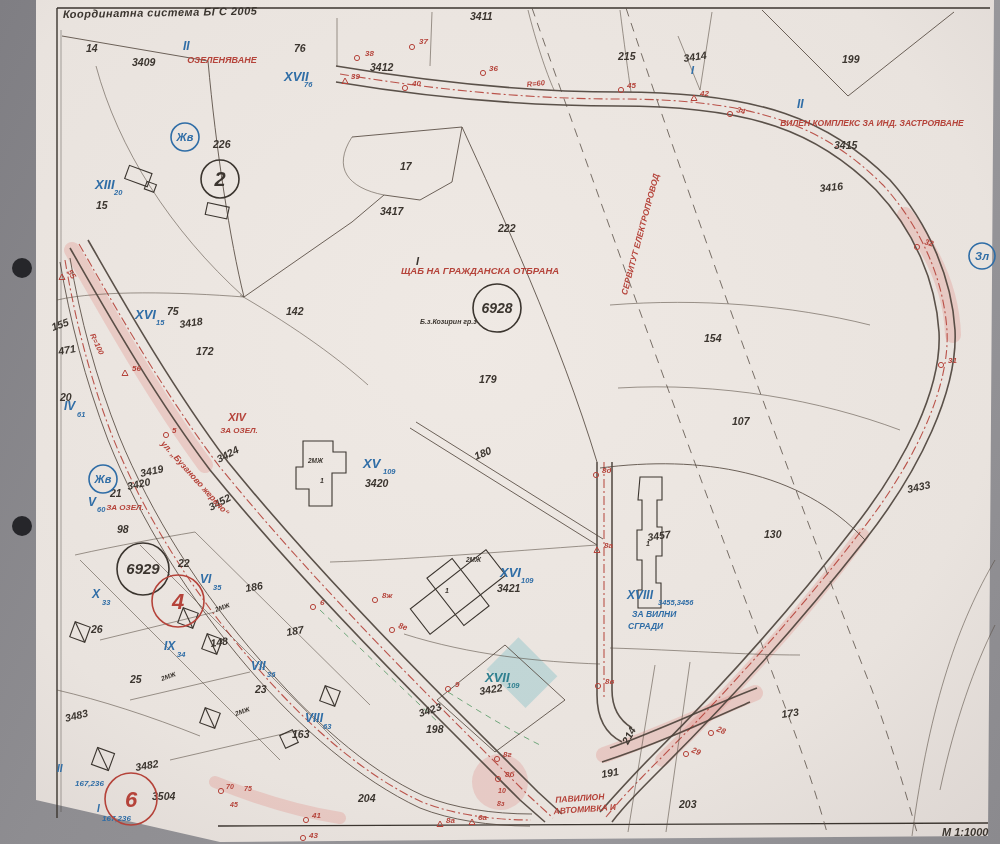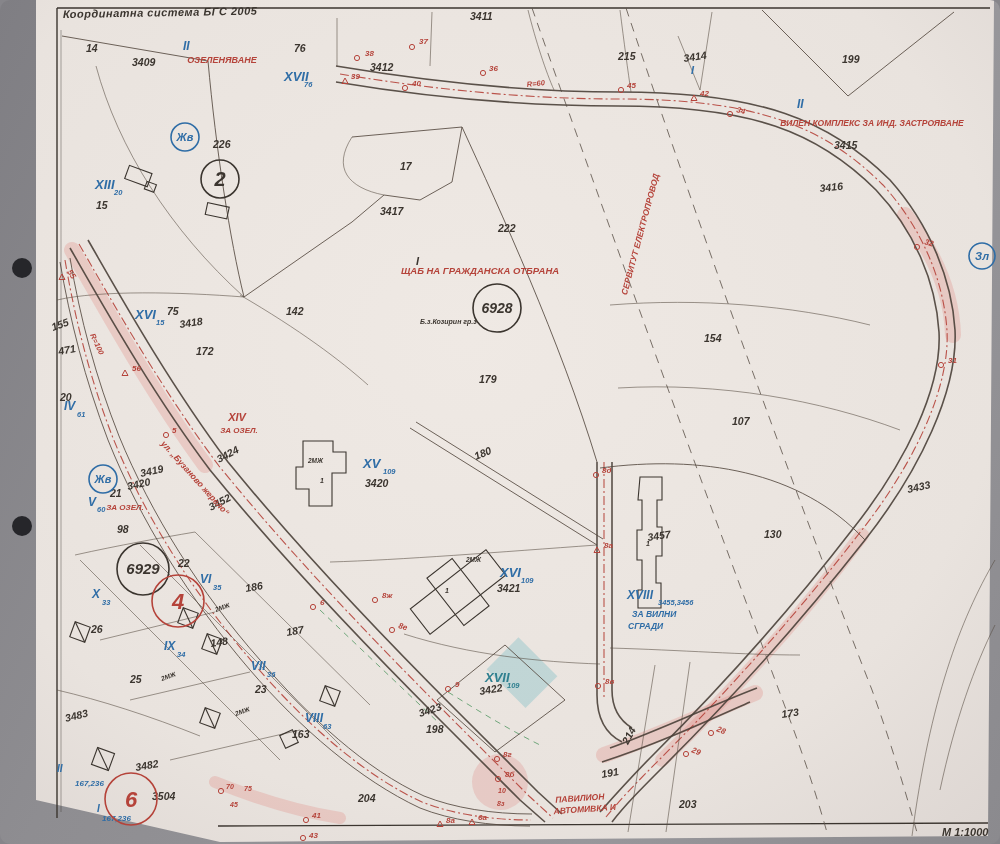--- a/index.html
+++ b/index.html
@@ -1,18 +1,18 @@
 <!DOCTYPE html>
 <html><head>
 <meta charset="utf-8">
 <style>
   html,body{margin:0;padding:0;background:#86858a;}
   .scene{position:relative;width:1000px;height:844px;overflow:hidden;
          background:linear-gradient(115deg,#7f7e83 0%,#8e8d91 30%,#98979b 70%,#8b8a8e 100%);
-         font-family:"Liberation Sans",sans-serif;border-radius:10px;}
+         font-family:"Liberation Sans",sans-serif;}
   svg{display:block}
   .page{fill:#ece7e2;stroke:none}
   .pageShade{fill:url(#pgrad)}
   .frame{stroke:#3b352f;stroke-width:1.4;fill:none}
   .pline{stroke:#55493f;stroke-width:1;fill:none;opacity:.85}
   .pline2{stroke:#55493f;stroke-width:.8;fill:none;opacity:.7}
   .road{stroke:#4a4038;stroke-width:1.6;fill:none;opacity:.9}
   .redc{stroke:#b5433a;stroke-width:1.1;fill:none;stroke-dasharray:9 3 2 3;opacity:.9}
   .dashl{stroke:#5a5047;stroke-width:1;fill:none;stroke-dasharray:9 7;opacity:.8}
   .greend{stroke:#3c8c50;stroke-width:1;fill:none;stroke-dasharray:6 5;opacity:.7}

